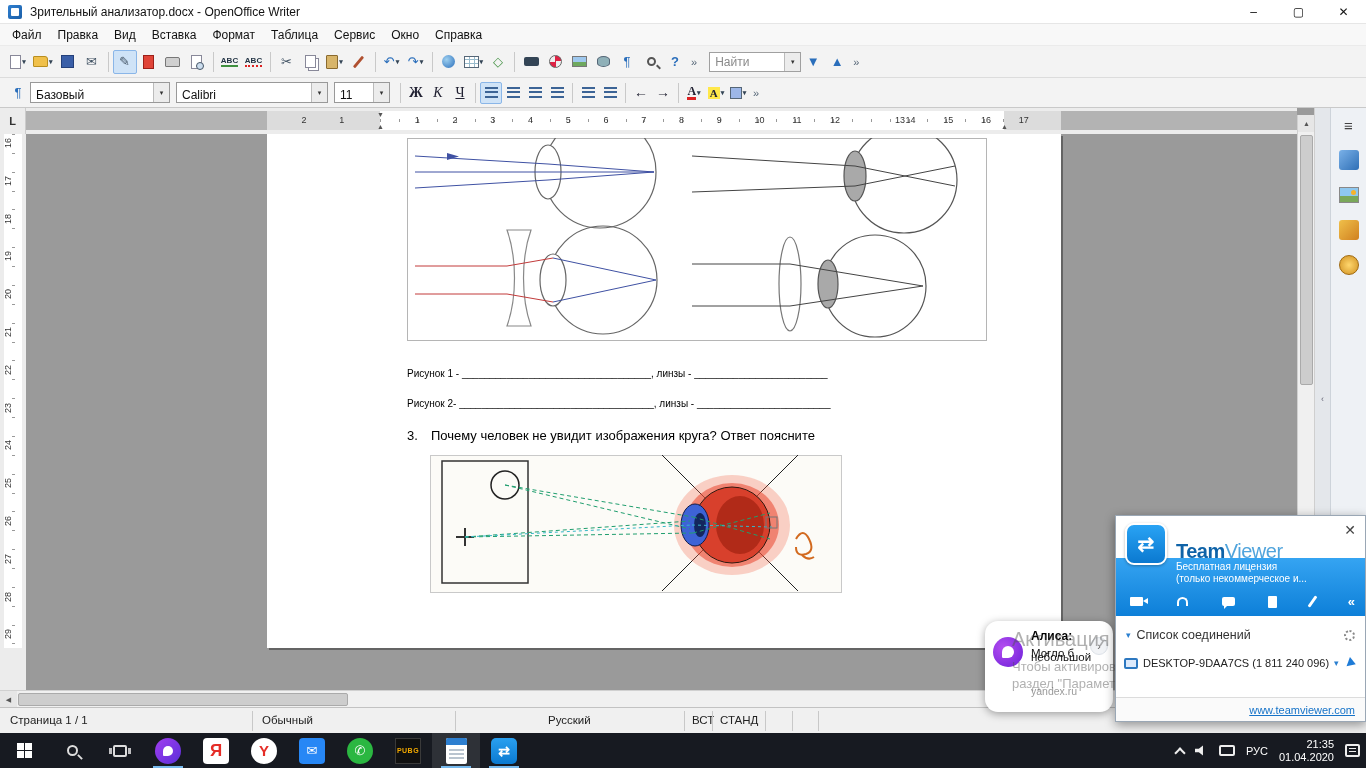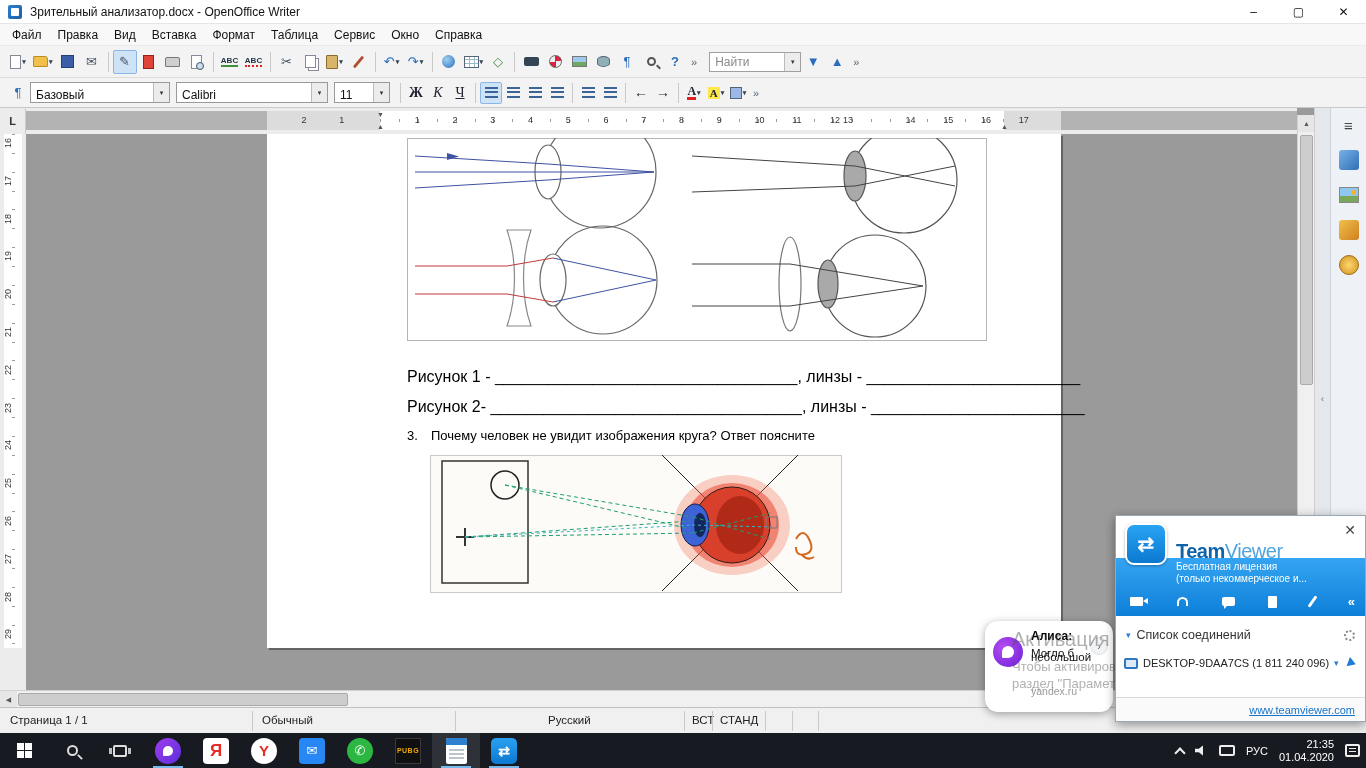--- a/index.html
+++ b/index.html
@@ -67,21 +67,21 @@
 .rn{position:absolute;top:4px;font-size:9px;color:#333}
 .rmark{position:absolute;font-size:7px;color:#555;line-height:7px}
 
 .docarea{position:absolute;left:0;top:134px;width:1297px;height:556px;background:#9a9a9a;z-index:3}
 .vruler{position:absolute;left:0;top:0;width:26px;height:556px;background:#ececec}
 .vband{position:absolute;left:4px;top:0;width:18px;height:514px;background:#fff;background-image:repeating-linear-gradient(180deg,#999 0 1px,transparent 1px 18.87px);background-size:3px 100%;background-repeat:no-repeat;background-position:8px 0}
 .vn{position:absolute;left:1px;width:14px;text-align:center;font-size:9px;color:#333;transform:rotate(-90deg)}
 .page{position:absolute;left:267px;top:0;width:794px;height:514px;background:#fff;box-shadow:2px 2px 0 rgba(0,0,0,.35)}
 .img1{position:absolute;left:140px;top:4px;width:580px;height:203px}
 .img2{position:absolute;left:163px;top:321px;width:412px;height:138px}
-.cap{position:absolute;left:140px;font-size:16px;color:#000;white-space:nowrap}
+.cap{position:absolute;left:140px;font-size:10px;color:#000;white-space:nowrap}
 .qnum{position:absolute;left:140px;font-size:13px;color:#000}
 .qtext{position:absolute;left:164px;font-size:13px;color:#000;white-space:nowrap}
 
 .vscroll{position:absolute;left:1297px;top:115px;width:17px;height:575px;background:#f0f0f0;border-left:1px solid #d0d0d0;z-index:4}
 .sbtn{position:absolute;left:0;width:17px;height:17px;display:flex;align-items:center;justify-content:center;font-size:7px;color:#555;background:#e6e6e6}
 .sthumb{position:absolute;left:2px;top:20px;width:13px;height:250px;background:#cdcdcd;border:1px solid #aaa;border-radius:2px}
 .hscroll{position:absolute;left:0;top:690px;width:1313px;height:17px;background:#f0f0f0;border-top:1px solid #d0d0d0;z-index:4}
 .hbtn{position:absolute;top:0;width:17px;height:17px;display:flex;align-items:center;justify-content:center;font-size:7px;color:#555;background:#e6e6e6}
 .hthumb{position:absolute;left:18px;top:2px;width:330px;height:13px;background:#cdcdcd;border:1px solid #aaa;border-radius:2px}
 .cstrip{position:absolute;left:1314px;top:108px;width:16px;height:582px;background:#e4e7eb;border-left:1px solid #cfcfcf;display:flex;align-items:center;justify-content:center;font-size:9px;color:#667;z-index:4}
@@ -355,21 +355,21 @@
       <span class="rn" style="left: 464.25px;">3</span>
       <span class="rn" style="left: 502px;">4</span>
       <span class="rn" style="left: 539.75px;">5</span>
       <span class="rn" style="left: 577.5px;">6</span>
       <span class="rn" style="left: 615.25px;">7</span>
       <span class="rn" style="left: 653px;">8</span>
       <span class="rn" style="left: 690.75px;">9</span>
       <span class="rn" style="left: 728.5px;">10</span>
       <span class="rn" style="left: 766.25px;">11</span>
       <span class="rn" style="left: 804px;">12</span>
-      <span class="rn" style="left: 817px; text-align: right;">13</span>
+      <span class="rn" style="left: 869px; text-align: right;">13</span>
       <span class="rn" style="left: 879.5px;">14</span>
       <span class="rn" style="left: 917.25px;">15</span>
       <span class="rn" style="left: 955px;">16</span>
       <span class="rn" style="left: 992.75px;">17</span>
     </div>
 </div>
 
 <div class="docarea">
   <div class="page">
 

